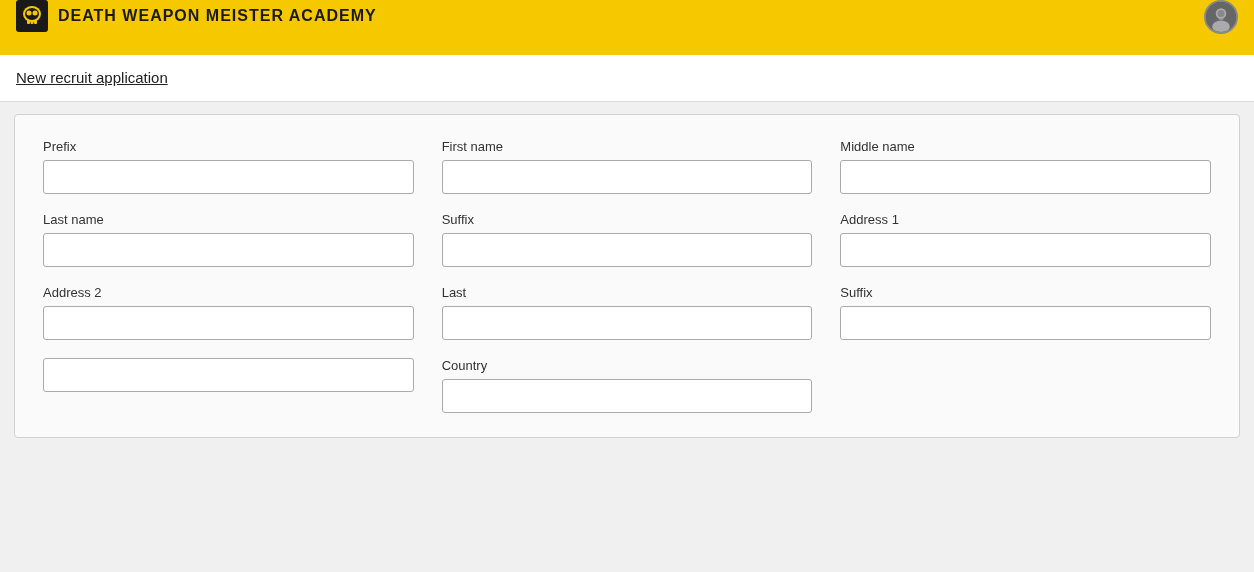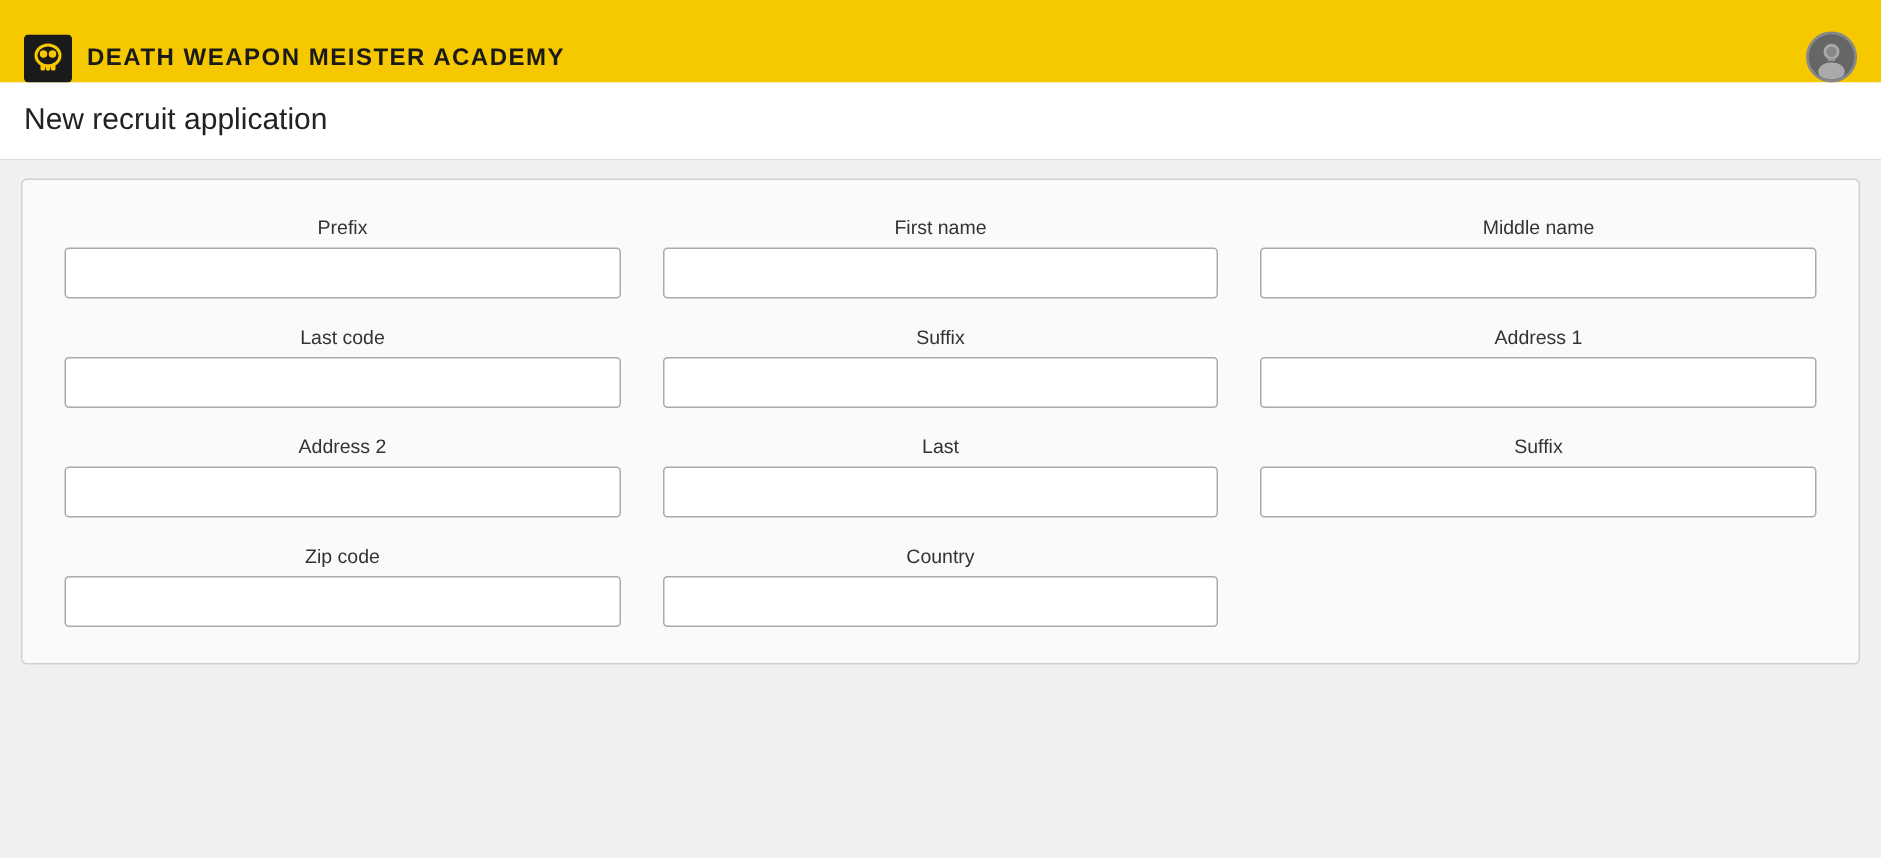--- a/index.html
+++ b/index.html
@@ -14,21 +14,21 @@
       width: 1254px;
       height: 572px;
       overflow: hidden;
     }
 
     
     .header {
       background: #f5c800;
       height: 55px;
       display: flex;
-      align-items: flex-end;
+      align-items: flex-start;
       justify-content: space-between;
       padding: 0 16px;
     }
 
     .header-left {
       display: flex;
       align-items: center;
       gap: 10px;
     }
 
@@ -58,23 +58,24 @@
     }
 
     
     .page-title-bar {
       background: #fff;
       padding: 14px 16px;
       border-bottom: 1px solid #ddd;
     }
 
     .page-title {
-      font-size: 20px;
+      font-size: 15px;
       color: #222;
       font-weight: 400;
+      text-decoration: underline;
     }
 
     
     .main-content {
       background: #f0f0f0;
       padding: 12px 14px;
       height: calc(572px - 55px - 48px);
     }
 
     .form-card {
@@ -87,21 +88,20 @@
     .form-grid {
       display: grid;
       grid-template-columns: 1fr 1fr 1fr;
       gap: 18px 28px;
     }
 
     .form-field {
       display: flex;
       flex-direction: column;
       gap: 6px;
-      align-items: center;
     }
 
     .form-label {
       font-size: 13px;
       color: #333;
       font-weight: 400;
     }
 
     .form-input {
       height: 34px;
@@ -159,21 +159,21 @@
         </div>
         <div class="form-field">
           <label class="form-label">First name</label>
           <input type="text" class="form-input" placeholder="" style="">
         </div>
         <div class="form-field">
           <label class="form-label">Middle name</label>
           <input type="text" class="form-input" placeholder="" style="">
         </div>
         <div class="form-field">
-          <label class="form-label">Last code</label>
+          <label class="form-label">Last name</label>
           <input type="text" class="form-input" placeholder="" style="">
         </div>
         <div class="form-field">
           <label class="form-label">Suffix</label>
           <input type="text" class="form-input" placeholder="" style="">
         </div>
         <div class="form-field">
           <label class="form-label">Address 1</label>
           <input type="text" class="form-input" placeholder="" style="">
         </div>
@@ -183,21 +183,20 @@
         </div>
         <div class="form-field">
           <label class="form-label">Last</label>
           <input type="text" class="form-input" placeholder="" style="">
         </div>
         <div class="form-field">
           <label class="form-label">Suffix</label>
           <input type="text" class="form-input" placeholder="" style="">
         </div>
         <div class="form-field">
-          <label class="form-label">Zip code</label>
           <input type="text" class="form-input" placeholder="" style="">
         </div>
         <div class="form-field">
           <label class="form-label">Country</label>
           <input type="text" class="form-input" placeholder="" style="">
         </div>
       </div>
   </div>
 </div>
 

